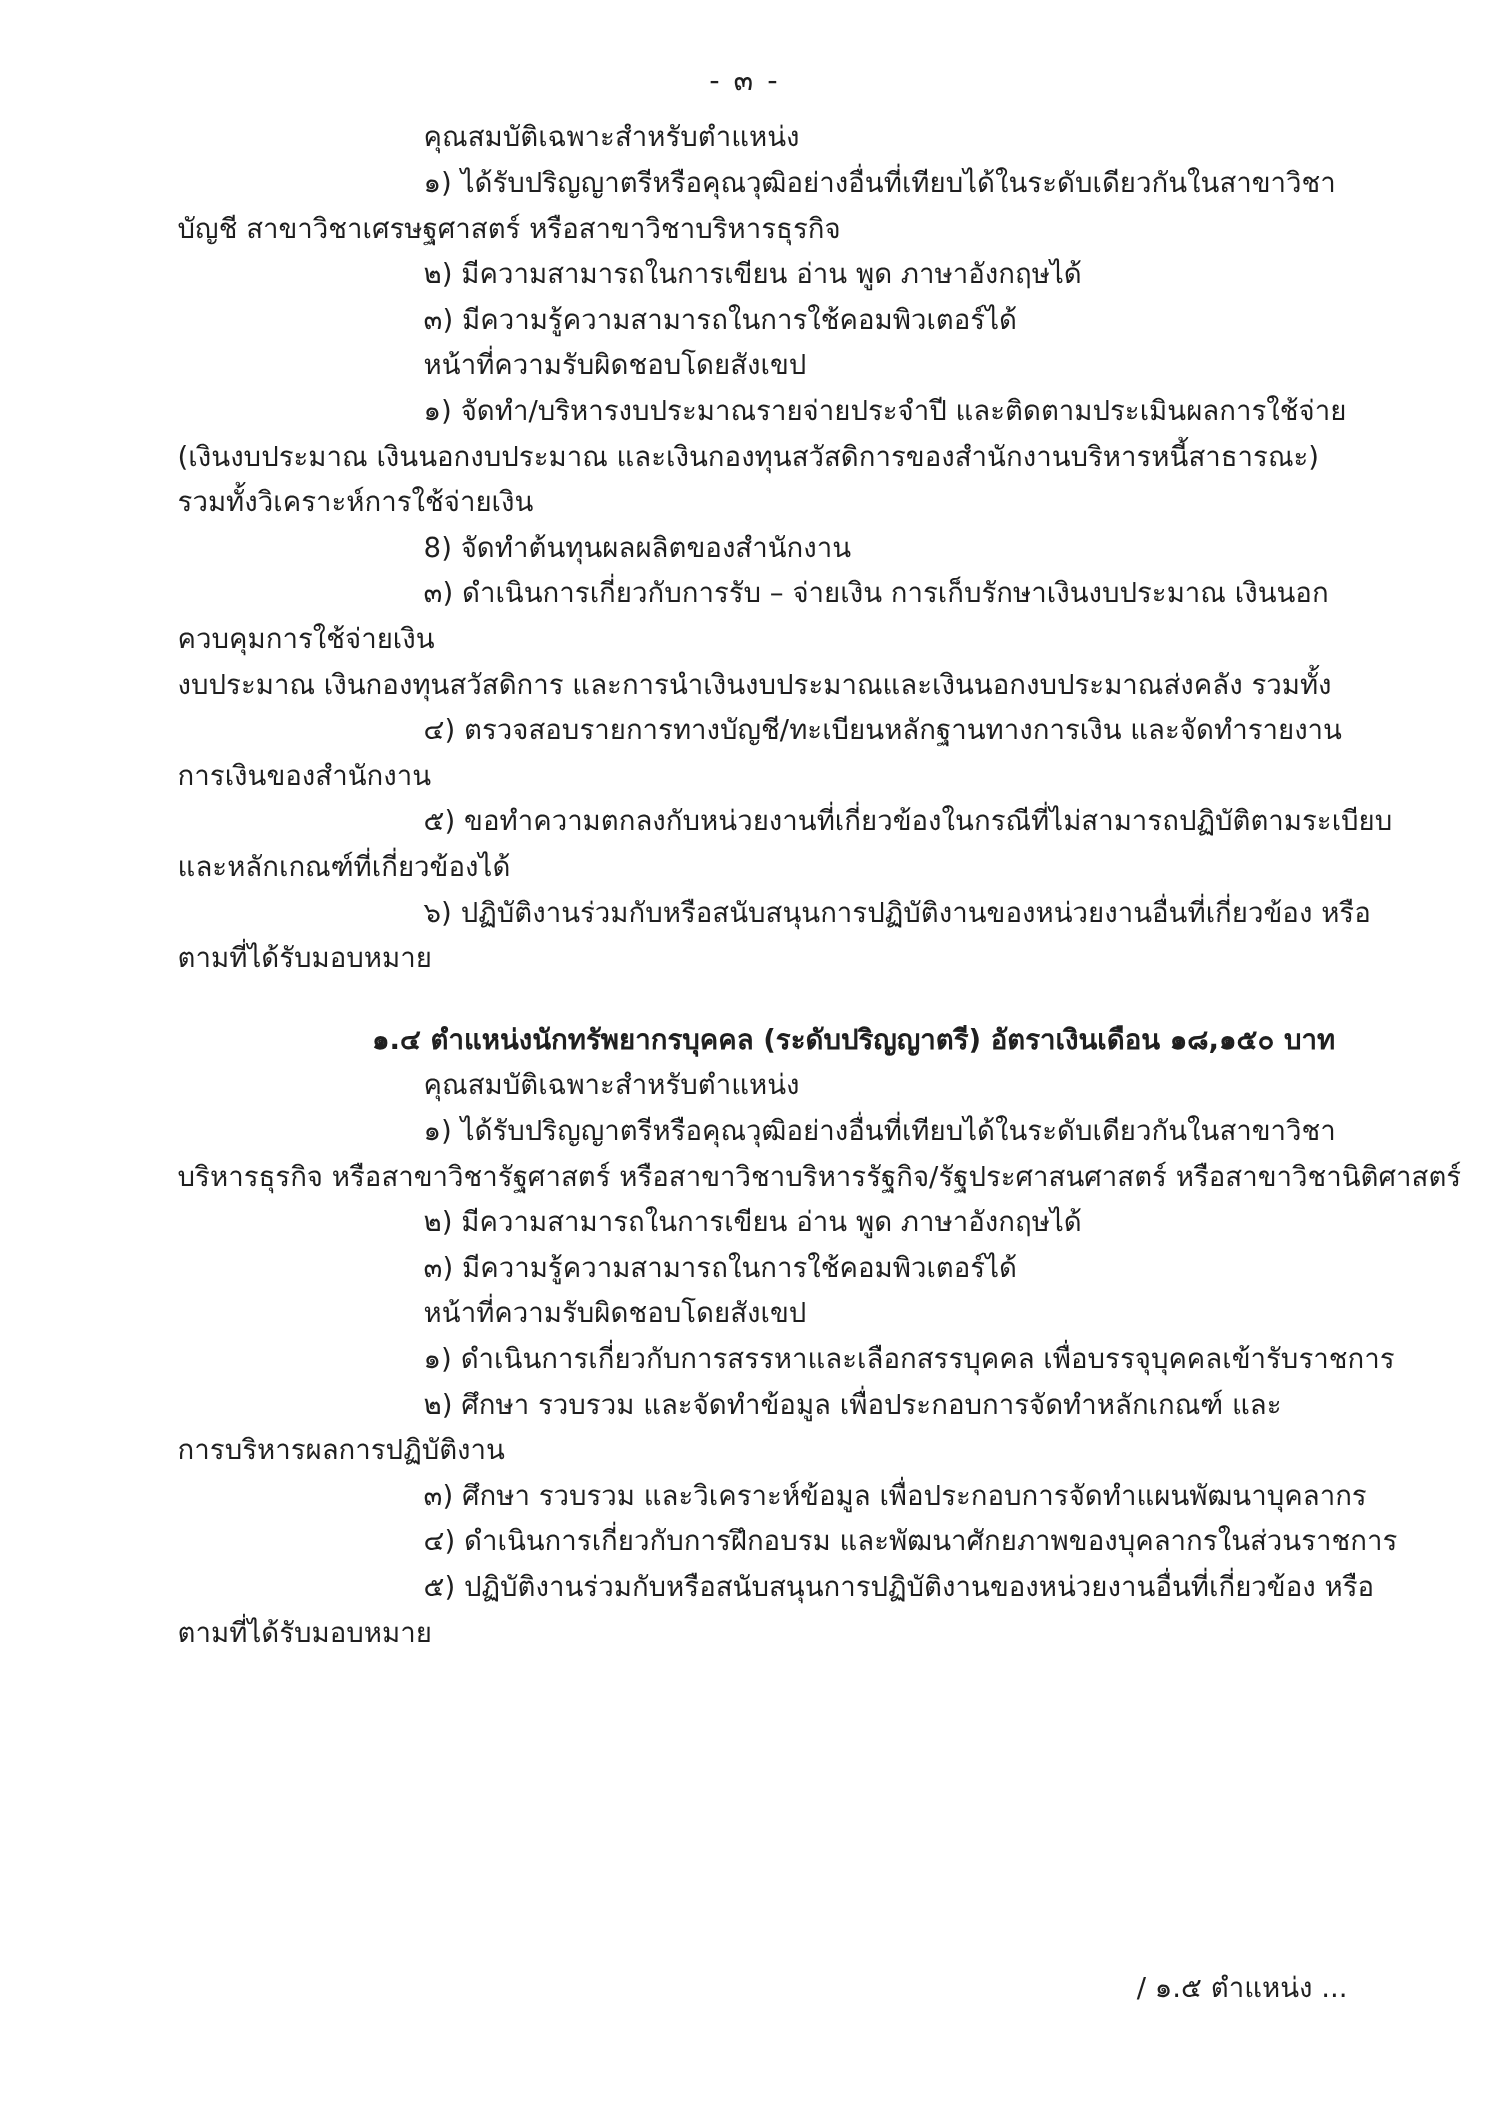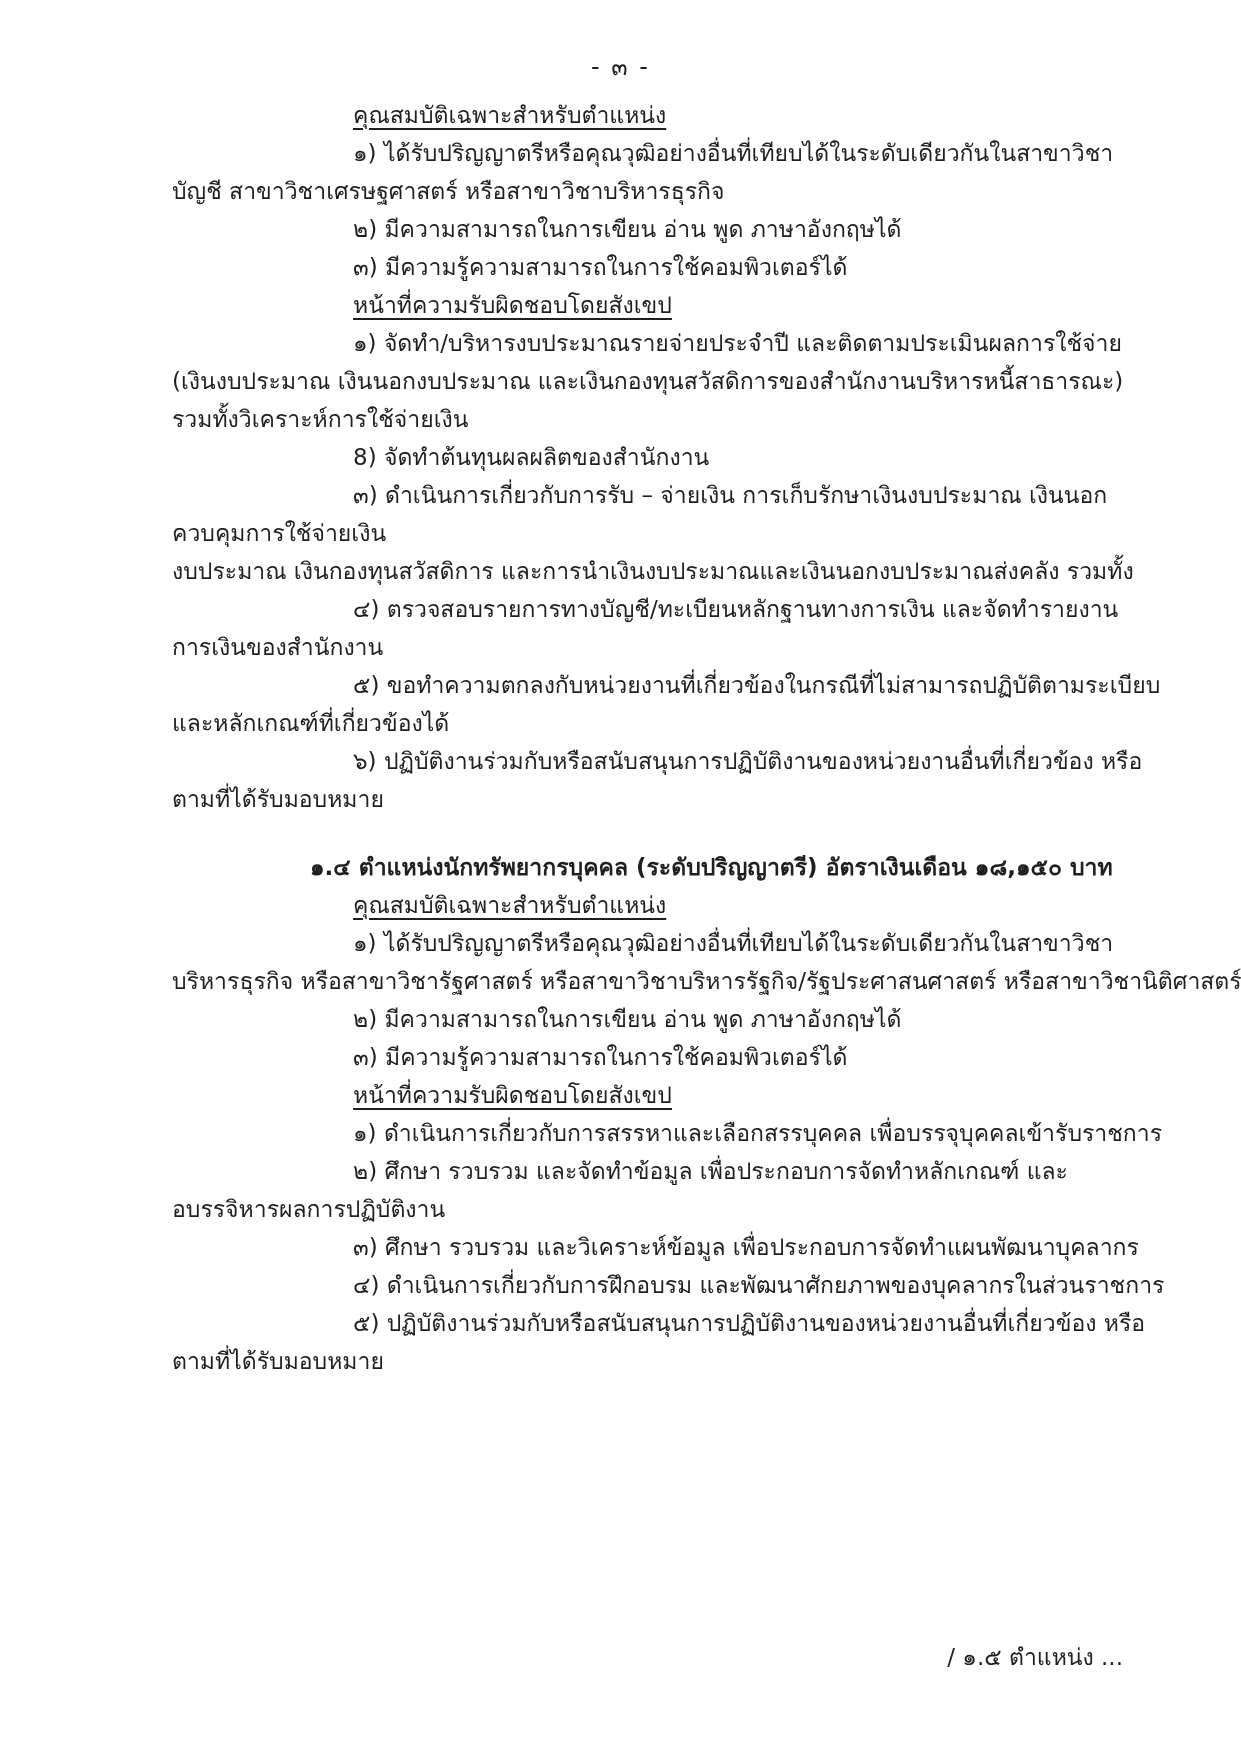--- a/index.html
+++ b/index.html
@@ -41,29 +41,27 @@
     line-height: 38px;
     white-space: nowrap;
     text-rendering: optimizeLegibility;
   }
   .line.heading {
     padding-left: 162px;
     font-weight: 700;
   }
   .line.subhead {
     padding-left: 205px;
-    text-decoration: underline;
     text-underline-offset: 5px;
   }
   .line.item {
     padding-left: 205px;
   }
   .line.cont {
     padding-left: 0;
-    margin-left: 24px;
   }
   .footer-note {
     position: absolute;
     top: 1640px;
     right: 118px;
     font-size: 23px;
     line-height: 34px;
   }
 </style>
 </head>
@@ -97,21 +95,21 @@
       <section class="doc-section">
         <div class="line heading">๑.๔ ตำแหน่งนักทรัพยากรบุคคล (ระดับปริญญาตรี) อัตราเงินเดือน ๑๘,๑๕๐ บาท</div>
         <div class="line subhead">คุณสมบัติเฉพาะสำหรับตำแหน่ง</div>
         <div class="line item">๑) ได้รับปริญญาตรีหรือคุณวุฒิอย่างอื่นที่เทียบได้ในระดับเดียวกันในสาขาวิชา</div>
         <div class="line cont">บริหารธุรกิจ หรือสาขาวิชารัฐศาสตร์ หรือสาขาวิชาบริหารรัฐกิจ/รัฐประศาสนศาสตร์ หรือสาขาวิชานิติศาสตร์</div>
         <div class="line item">๒) มีความสามารถในการเขียน อ่าน พูด ภาษาอังกฤษได้</div>
         <div class="line item">๓) มีความรู้ความสามารถในการใช้คอมพิวเตอร์ได้</div>
         <div class="line subhead">หน้าที่ความรับผิดชอบโดยสังเขป</div>
         <div class="line item">๑) ดำเนินการเกี่ยวกับการสรรหาและเลือกสรรบุคคล เพื่อบรรจุบุคคลเข้ารับราชการ</div>
         <div class="line item">๒) ศึกษา รวบรวม และจัดทำข้อมูล เพื่อประกอบการจัดทำหลักเกณฑ์ และ</div>
-        <div class="line cont">อบรรจิหารผลการปฏิบัติงาน</div>
+        <div class="line cont">การบริหารผลการปฏิบัติงาน</div>
         <div class="line item">๓) ศึกษา รวบรวม และวิเคราะห์ข้อมูล เพื่อประกอบการจัดทำแผนพัฒนาบุคลากร</div>
         <div class="line item">๔) ดำเนินการเกี่ยวกับการฝึกอบรม และพัฒนาศักยภาพของบุคลากรในส่วนราชการ</div>
         <div class="line item">๕) ปฏิบัติงานร่วมกับหรือสนับสนุนการปฏิบัติงานของหน่วยงานอื่นที่เกี่ยวข้อง หรือ</div>
         <div class="line cont">ตามที่ได้รับมอบหมาย</div>
       </section>
     </div>
 
   <div class="footer-note">/ ๑.๕ ตำแหน่ง ...</div>
 </div>
 

